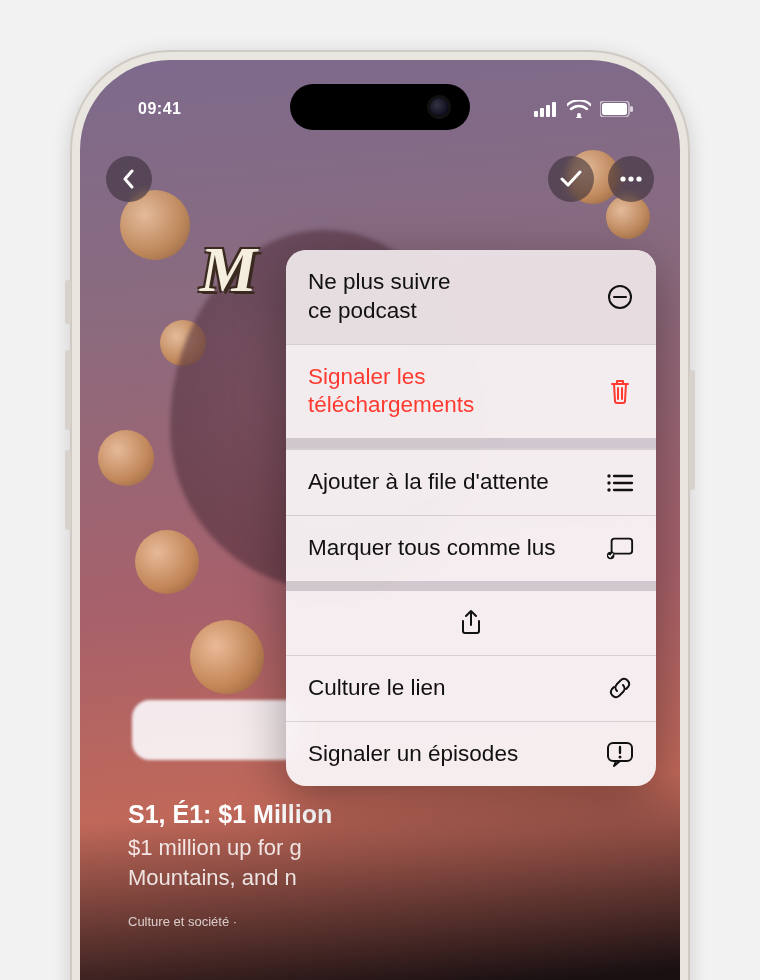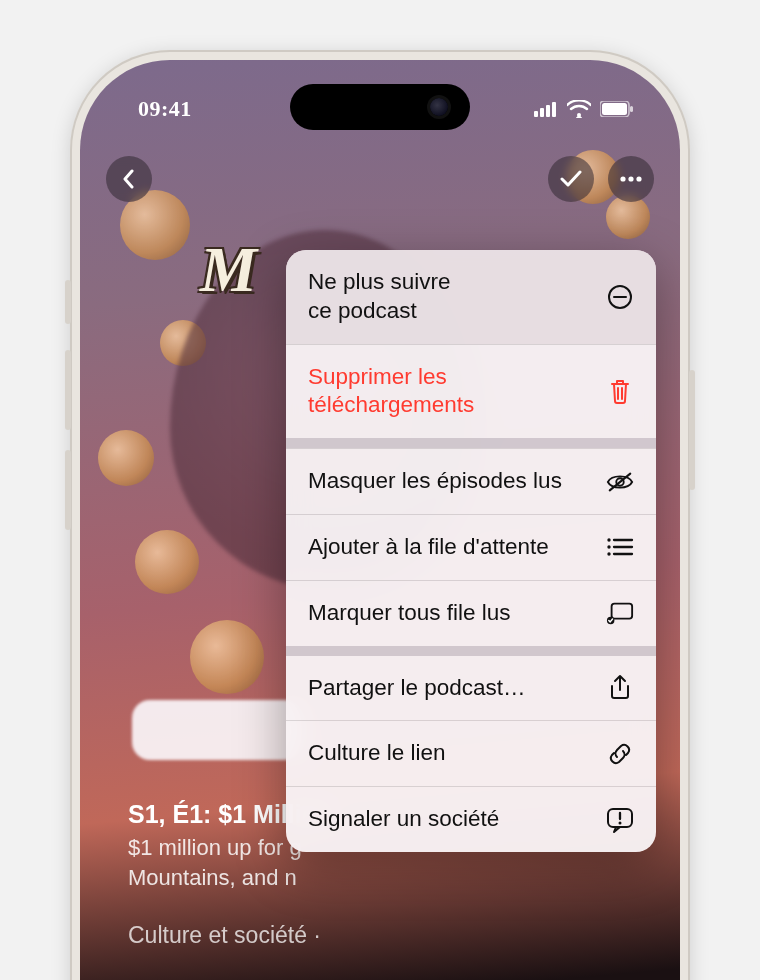--- a/index.html
+++ b/index.html
@@ -107,21 +107,21 @@
     top: 26px; left: 0; right: 0;
     height: 46px;
     display: flex;
     justify-content: space-between;
     align-items: center;
     padding: 0 46px 0 58px;
     color: #fff;
     z-index: 40;
     font-weight: 600;
   }
-  .status-bar .time { font-size: 22px; letter-spacing: 0.5px; font-family: Liberation Serif, serif; }
+  .status-bar .time { font-size: 16px; letter-spacing: 0.5px; }
   .status-bar .right { display: flex; align-items: center; gap: 9px; }
   .status-bar svg { display: block; }
 
   .nav-row {
     position: absolute;
     top: 96px;
     left: 0; right: 0;
     display: flex;
     justify-content: space-between;
     align-items: center;
@@ -152,21 +152,21 @@
   .ep-info {
     position: absolute;
     left: 48px;
     top: 740px;
     right: 48px;
     color: #fff;
     z-index: 5;
   }
   .ep-info .ep-title { font-size: 25px; font-weight: 700; margin-bottom: 4px; }
   .ep-info .ep-desc { font-size: 22px; line-height: 1.35; color: rgba(255,255,255,0.85); }
-  .ep-info .ep-cat { font-size: 23px; margin-top: 30px; color: rgba(255,255,255,0.75); }
+  .ep-info .ep-cat { font-size: 13px; margin-top: 22px; color: rgba(255,255,255,0.75); }
 
   
   .menu {
     position: absolute;
     top: 190px;
     right: 24px;
     width: 370px;
     background: rgba(248,242,245,0.96);
     border-radius: 20px;
     box-shadow: 0 14px 50px rgba(0,0,0,0.35);
@@ -279,93 +279,82 @@
         <span class="glyph">
           <svg width="26" height="26" viewBox="0 0 26 26">
               <circle cx="13" cy="13" r="11" stroke="#111" stroke-width="2" fill="none"></circle>
               <line x1="7" y1="13" x2="19" y2="13" stroke="#111" stroke-width="2" stroke-linecap="round"></line>
             </svg>
         </span>
       </div>
       <div class="sep-thin"></div>
 
       <div class="menu-item destructive">
-        <span class="label">Supprimer les téléchargements</span>
+        <span class="label">Signaler les téléchargements</span>
         <span class="glyph">
           <svg width="24" height="28" viewBox="0 0 24 28">
               <path d="M4 7 h16 M9 7 V4 h6 v3 M6 7 l1 17 a2 2 0 0 0 2 2 h6 a2 2 0 0 0 2 -2 l1 -17 M10 11 v11 M14 11 v11" stroke="#ff3b30" stroke-width="2" fill="none" stroke-linecap="round" stroke-linejoin="round"></path>
             </svg>
         </span>
       </div>
       <div class="sep-thick"></div>
 
       <div class="sep-thin"></div>
 
-      <div class="menu-item">
-        <span class="label">Masquer les épisodes lus</span>
-        <span class="glyph">
-          <svg width="30" height="22" viewBox="0 0 30 22">
-              <path d="M2 11 C6 3 24 3 28 11 C24 19 6 19 2 11 Z" stroke="#111" stroke-width="2" fill="none"></path>
-              <circle cx="15" cy="11" r="4" stroke="#111" stroke-width="2" fill="none"></circle>
-              <line x1="4" y1="20" x2="26" y2="2" stroke="#111" stroke-width="2.2" stroke-linecap="round"></line>
-            </svg>
-        </span>
-      </div>
       <div class="sep-thin"></div>
 
       <div class="menu-item">
         <span class="label">Ajouter à la file d'attente</span>
         <span class="glyph">
           <svg width="28" height="22" viewBox="0 0 28 22">
               <line x1="8" y1="4" x2="26" y2="4" stroke="#111" stroke-width="2.3" stroke-linecap="round"></line>
               <line x1="8" y1="11" x2="26" y2="11" stroke="#111" stroke-width="2.3" stroke-linecap="round"></line>
               <line x1="8" y1="18" x2="26" y2="18" stroke="#111" stroke-width="2.3" stroke-linecap="round"></line>
               <circle cx="3" cy="4" r="1.7" fill="#111"></circle>
               <circle cx="3" cy="11" r="1.7" fill="#111"></circle>
               <circle cx="3" cy="18" r="1.7" fill="#111"></circle>
             </svg>
         </span>
       </div>
       <div class="sep-thin"></div>
 
       <div class="menu-item">
-        <span class="label">Marquer tous file lus</span>
+        <span class="label">Marquer tous comme lus</span>
         <span class="glyph">
           <svg width="30" height="24" viewBox="0 0 30 24">
               <rect x="6" y="2" width="22" height="16" rx="3" stroke="#111" stroke-width="2" fill="none"></rect>
               <circle cx="5" cy="20" r="4" fill="#111"></circle>
               <path d="M3 20 l1.5 1.5 L7 18.5" stroke="#fff" stroke-width="1.6" fill="none" stroke-linecap="round" stroke-linejoin="round"></path>
             </svg>
         </span>
       </div>
       <div class="sep-thick"></div>
 
       <div class="menu-item">
-        <span class="label">Partager le podcast…</span>
         <span class="glyph">
           <svg width="24" height="28" viewBox="0 0 24 28">
               <path d="M12 2 v14 M7 7 l5 -5 l5 5" stroke="#111" stroke-width="2" fill="none" stroke-linecap="round" stroke-linejoin="round"></path>
               <path d="M4 12 v10 a2 2 0 0 0 2 2 h12 a2 2 0 0 0 2 -2 v-10" stroke="#111" stroke-width="2" fill="none" stroke-linecap="round"></path>
             </svg>
         </span>
       </div>
       <div class="sep-thin"></div>
 
       <div class="menu-item">
         <span class="label">Culture le lien</span>
         <span class="glyph">
           <svg width="28" height="28" viewBox="0 0 28 28">
               <path d="M11 17 a5 5 0 0 1 0 -7 l4 -4 a5 5 0 0 1 7 7 l-2 2 M17 11 a5 5 0 0 1 0 7 l-4 4 a5 5 0 0 1 -7 -7 l2 -2" stroke="#111" stroke-width="2" fill="none" stroke-linecap="round"></path>
             </svg>
         </span>
       </div>
       <div class="sep-thin"></div>
 
       <div class="menu-item">
-        <span class="label">Signaler un société</span>
+        <span class="label">Signaler un épisodes</span>
         <span class="glyph">
           <svg width="28" height="26" viewBox="0 0 28 26">
               <rect x="2" y="2" width="24" height="18" rx="5" stroke="#111" stroke-width="2" fill="none"></rect>
               <path d="M10 20 l-2 5 l6 -5" stroke="#111" stroke-width="2" fill="none" stroke-linejoin="round"></path>
               <line x1="14" y1="6" x2="14" y2="12" stroke="#111" stroke-width="2.3" stroke-linecap="round"></line>
               <circle cx="14" cy="16" r="1.5" fill="#111"></circle>
             </svg>
         </span>
       </div>
 

